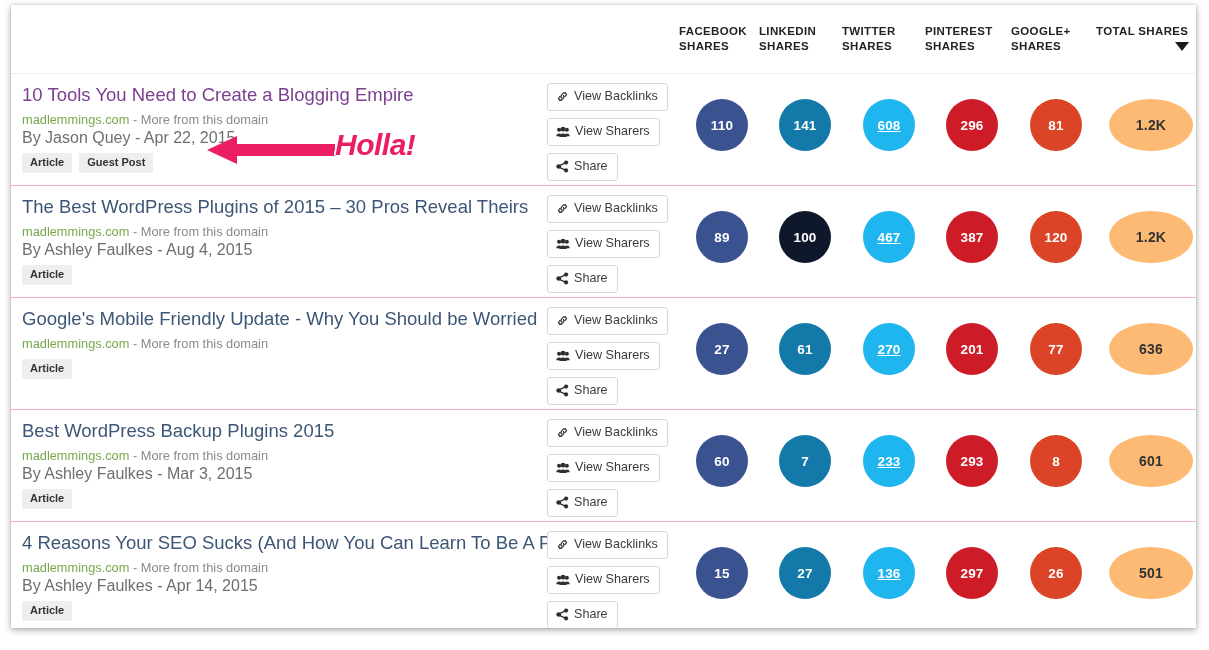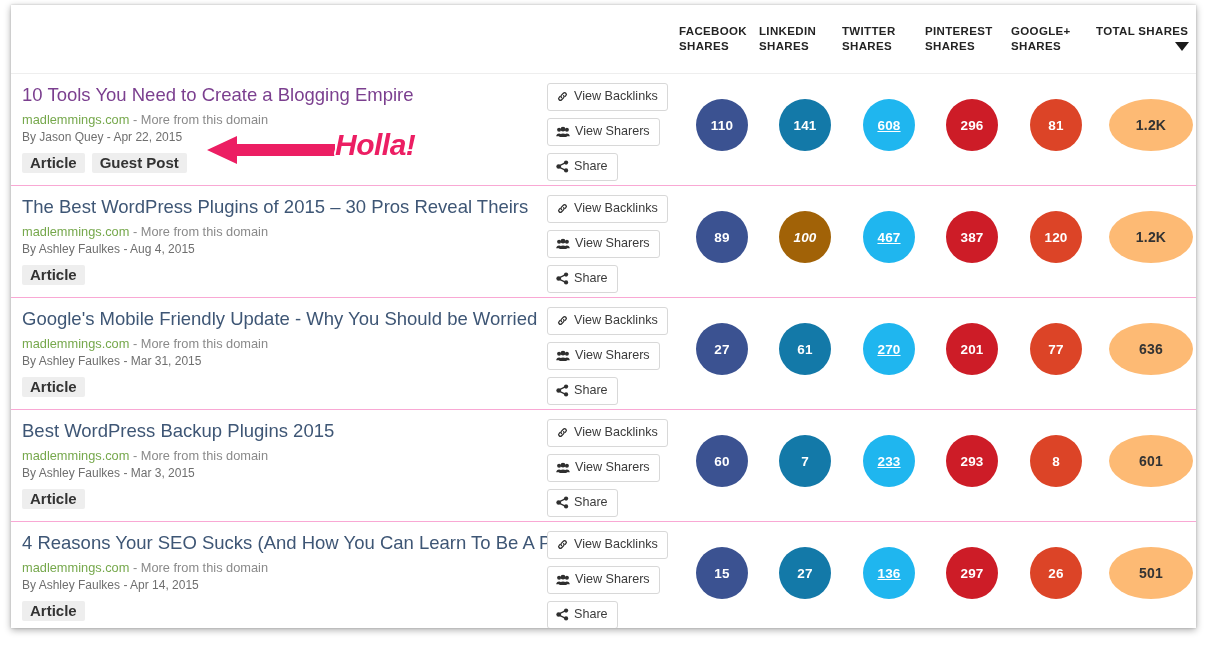--- a/index.html
+++ b/index.html
@@ -88,34 +88,34 @@
     color: #8a8a8a;
   }
   .meta-domain .dom {
     color: #76a84c;
   }
   .meta-domain .more {
     color: #8a8a8a;
   }
   .meta-author {
     margin-top: 1px;
-    font-size: 12px;
+    font-size: 16px;
     line-height: 17px;
     color: #6f6f6f;
   }
   .tags {
     margin-top: 7px;
     display: flex;
     gap: 7px;
   }
   .tag {
     display: inline-block;
     background: #eeeeee;
     color: #333333;
-    font-size: 15px;
+    font-size: 11px;
     font-weight: bold;
     padding: 4px 8px 5px 8px;
     border-radius: 2px;
     line-height: 11px;
   }
 
   
   .actions {
     position: absolute;
     left: 536px;
@@ -302,32 +302,31 @@
                 <circle cx="12.4" cy="3.2" r="2.6" fill="#2f2f2f"></circle>
                 <circle cx="12.4" cy="12.8" r="2.6" fill="#2f2f2f"></circle>
                 <circle cx="3.3" cy="8" r="2.9" fill="#2f2f2f"></circle>
                 <path stroke="#2f2f2f" stroke-width="1.6" d="M4.4 6.9 11.3 3.6M4.4 9.1l6.9 3.3"></path>
               </svg>
               <span>Share</span>
             </button>
           </div>
           <div class="stats">
             <div class="bub b0" style="background: rgb(59, 82, 145);">89</div>
-            <div class="bub b1" style="background: #a16207; font-style: italic;">100</div>
+            <div class="bub b1" style="background: #0f172a;">100</div>
             <div class="bub b2" style="background: rgb(31, 182, 239);">467</div>
             <div class="bub b3" style="background: rgb(205, 28, 39);">387</div>
             <div class="bub b4" style="background: rgb(220, 68, 39);">120</div>
             <div class="bub b5 total">1.2K</div>
           </div>
         </div>
         <div class="row">
           <div class="info">
             <a class="title" href="#">Google's Mobile Friendly Update - Why You Should be Worried</a>
             <div class="meta-domain"><span class="dom">madlemmings.com</span><span class="more"> - More from this domain</span></div>
-            <div class="meta-author">By Ashley Faulkes - Mar 31, 2015</div>
             <div class="tags">
               <span class="tag">Article</span>
             </div>
           </div>
           <div class="actions">
             <button class="btn">
               <svg width="13" height="13" viewBox="0 0 16 16">
                 <path fill="#2f2f2f" d="M6.2 9.8a2.9 2.9 0 0 1 0-4.1l2.3-2.3a2.9 2.9 0 1 1 4.1 4.1l-1.1 1.1a.8.8 0 0 1-1.1-1.1l1.1-1.1a1.3 1.3 0 0 0-1.9-1.9L7.3 6.8a1.3 1.3 0 0 0 0 1.9.8.8 0 1 1-1.1 1.1z"></path>
                 <path fill="#2f2f2f" d="M9.8 6.2a2.9 2.9 0 0 1 0 4.1l-2.3 2.3a2.9 2.9 0 1 1-4.1-4.1l1.1-1.1a.8.8 0 1 1 1.1 1.1L4.5 9.6a1.3 1.3 0 0 0 1.9 1.9l2.3-2.3a1.3 1.3 0 0 0 0-1.9.8.8 0 0 1 1.1-1.1z"></path>
               </svg>

